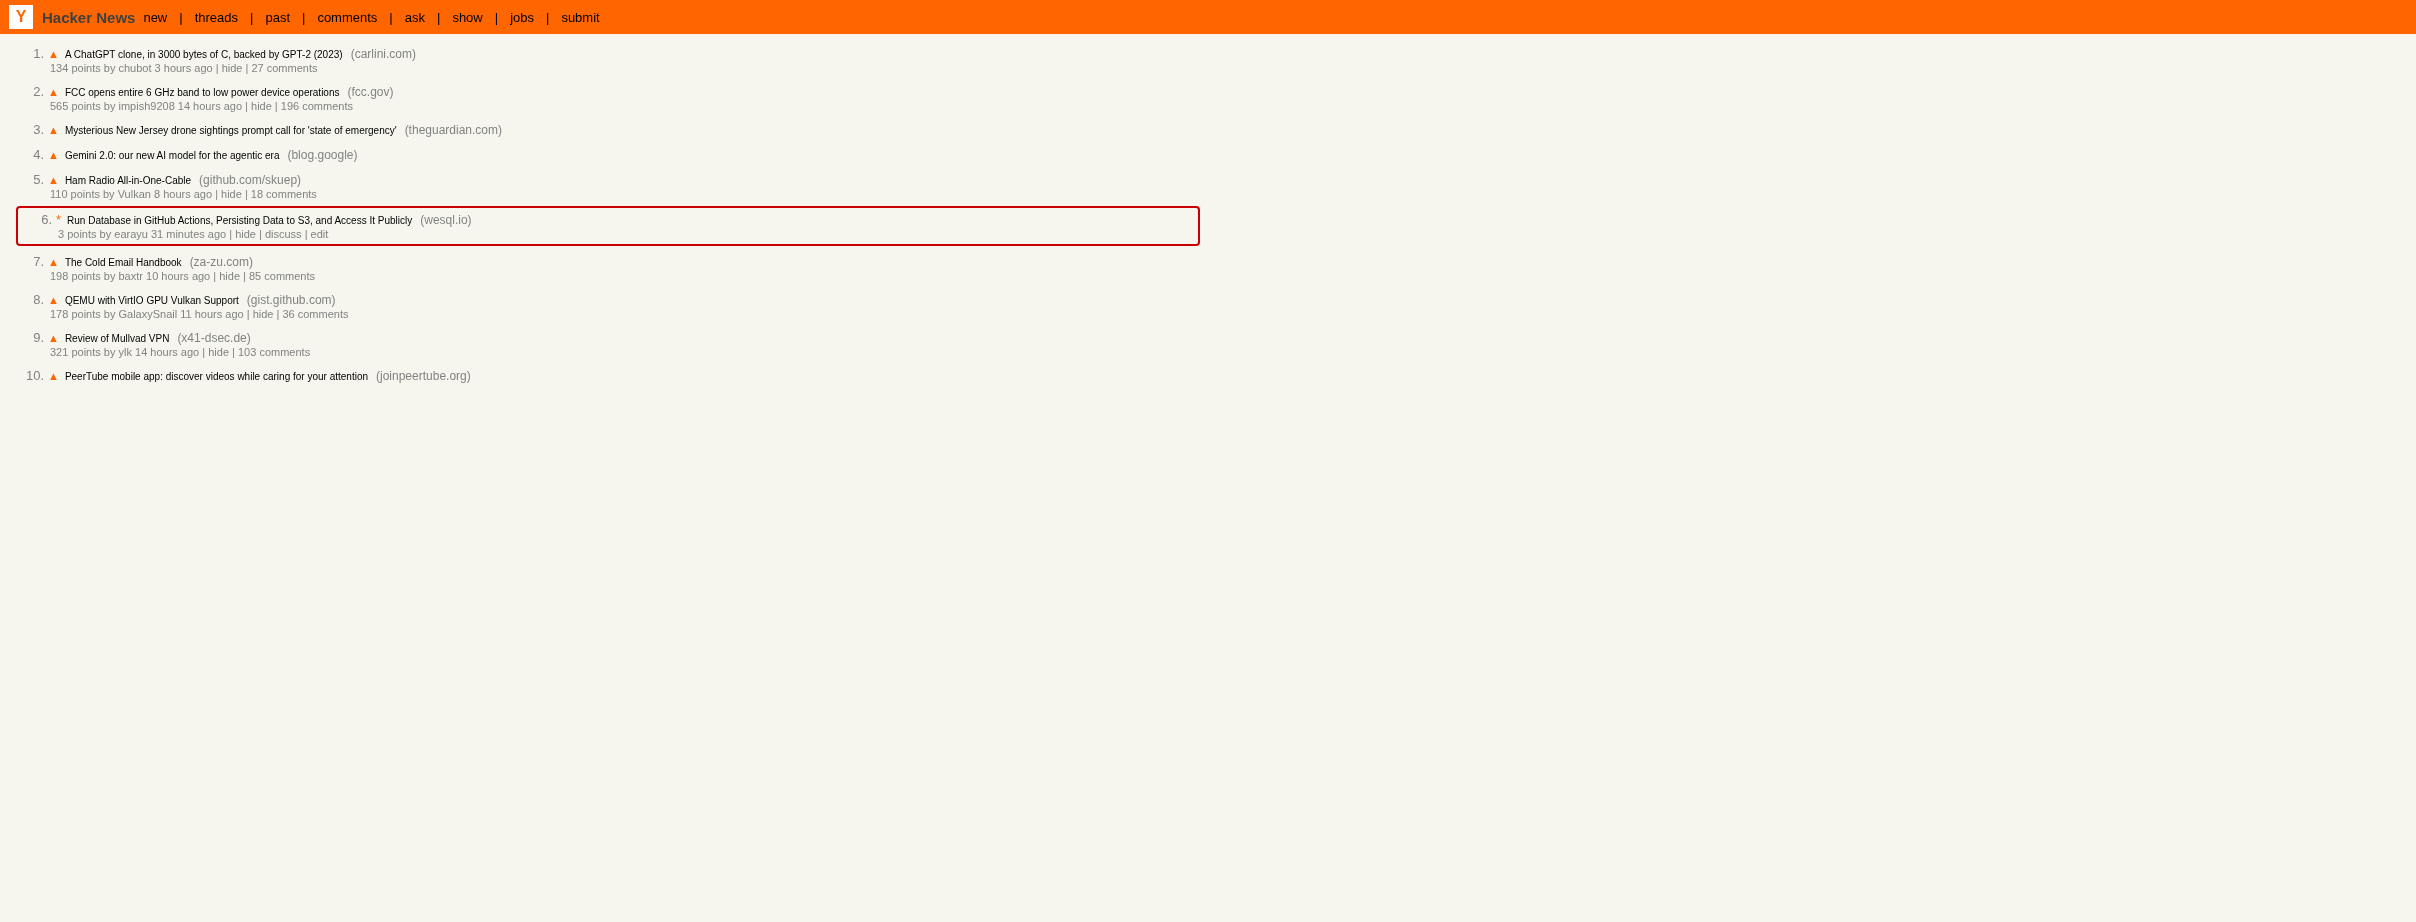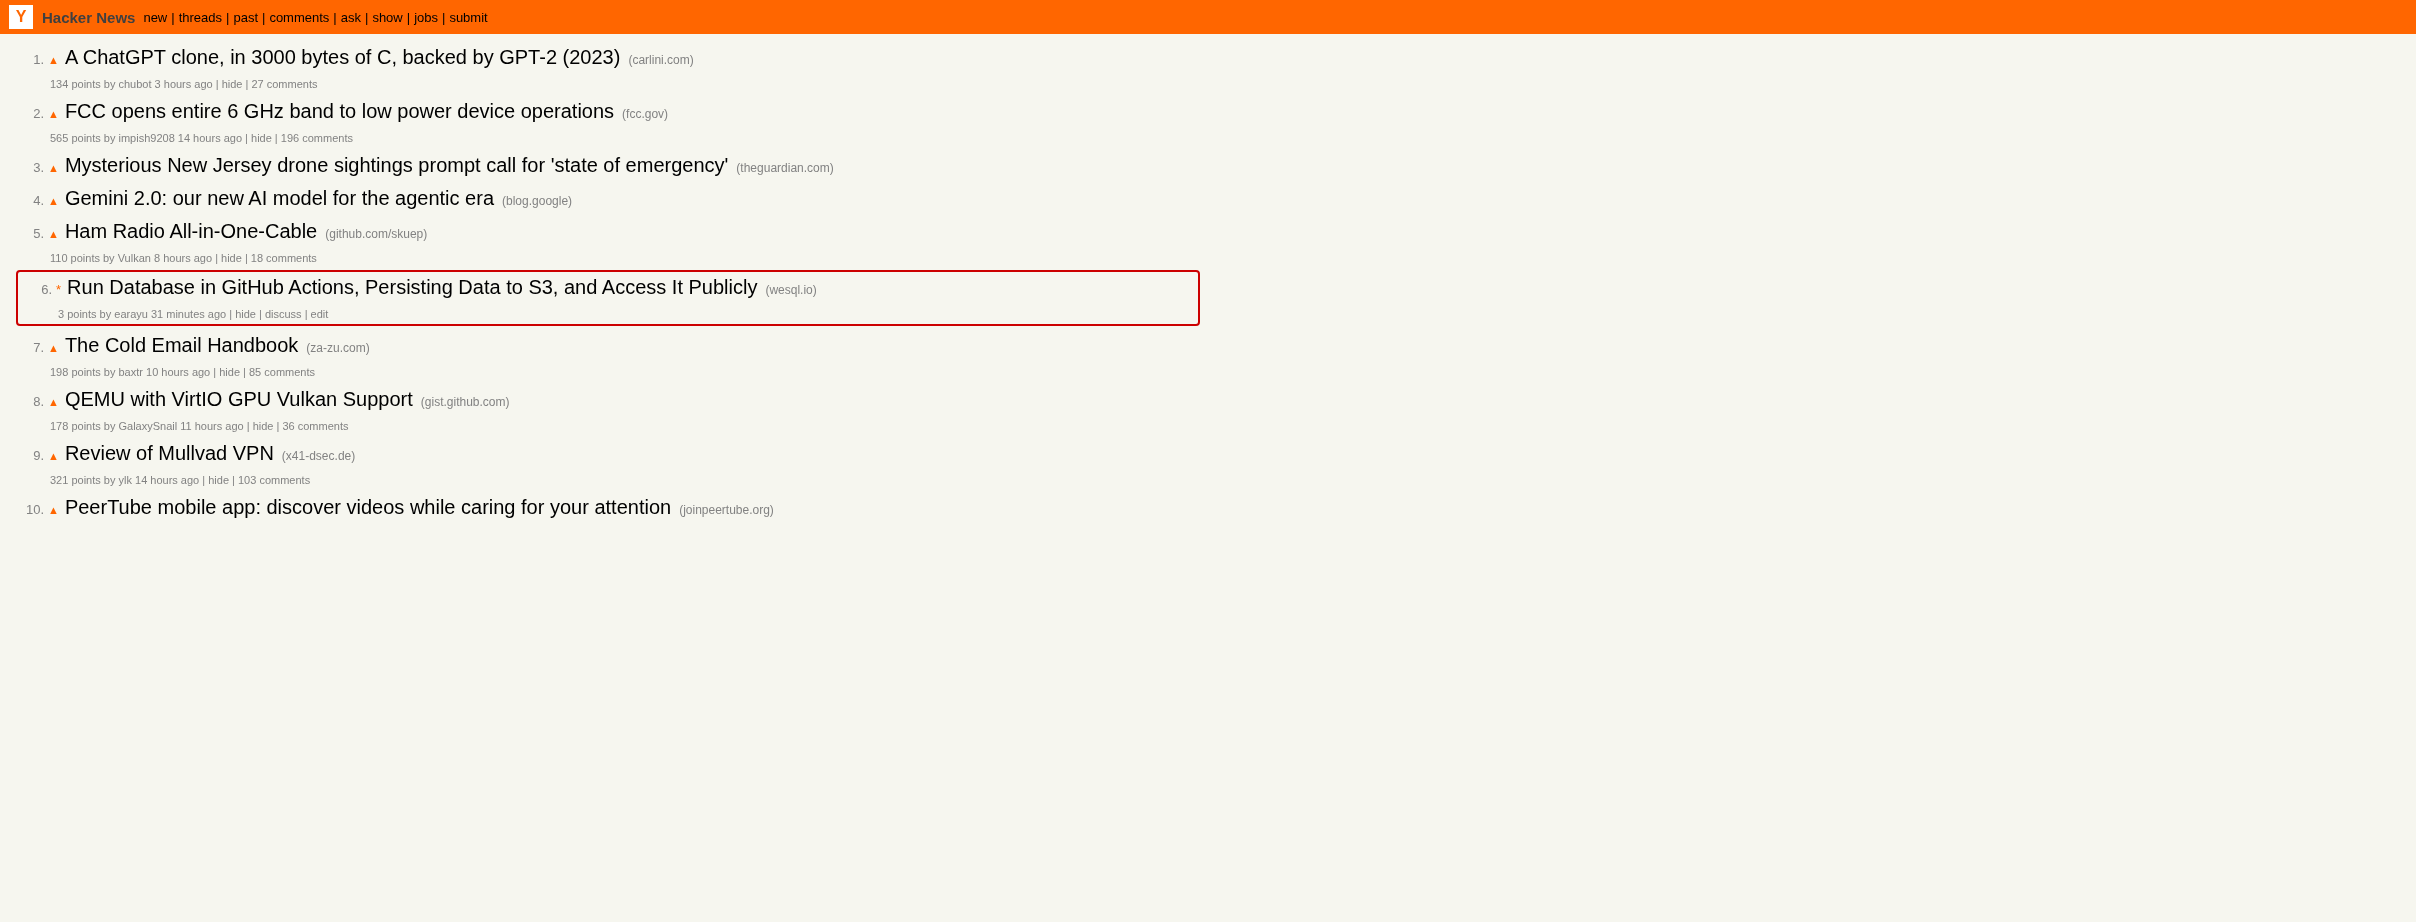--- a/index.html
+++ b/index.html
@@ -32,21 +32,21 @@
     }
     .header-title {
       font-weight: bold;
       color: #404040;
       font-size: 15px;
       white-space: nowrap;
     }
     .header-nav {
       display: flex;
       align-items: center;
-      gap: 0;
+      gap: 8px;
       color: black;
       font-size: 13px;
     }
     .header-nav a, .header-nav span {
       color: black;
       text-decoration: none;
       cursor: pointer;
     }
     .separator {
       margin: 0 4px;
@@ -78,37 +78,37 @@
       cursor: pointer;
       margin-right: 2px;
     }
     .upvote-star {
       color: #ff6600;
       font-size: 13px;
       cursor: pointer;
       margin-right: 2px;
     }
     .story-title {
-      font-size: 20px;
+      font-size: 10px;
       color: #000;
       font-weight: normal;
       cursor: pointer;
       text-decoration: none;
     }
     .story-domain {
       color: #828282;
       font-size: 12px;
       margin-left: 4px;
       text-align: center;
     }
     .story-meta {
       font-size: 11px;
       color: #828282;
       margin-left: 34px;
-      margin-top: 9px;
+      margin-top: 1px;
     }
     .story-meta a, .story-meta span.link {
       color: #828282;
       text-decoration: none;
       cursor: pointer;
     }
     
     .story-highlighted {
       border: 2px solid #cc0000;
       border-radius: 4px;

